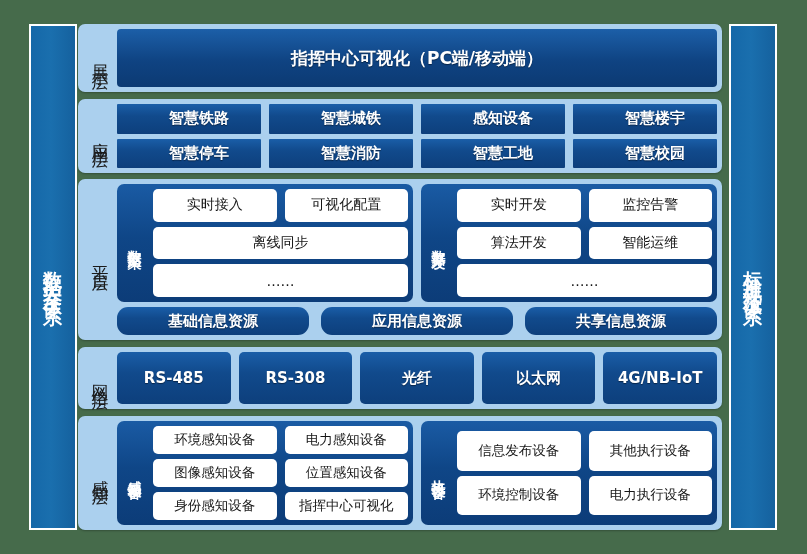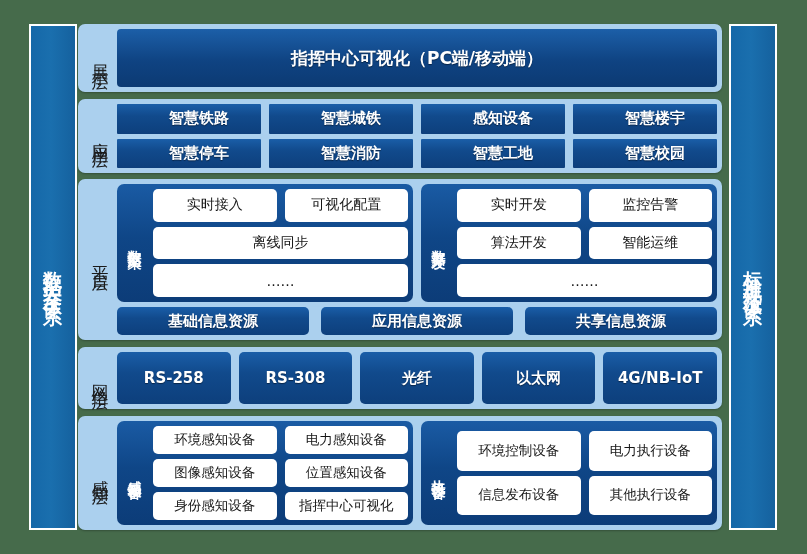--- a/index.html
+++ b/index.html
@@ -178,21 +178,21 @@
   }
   .wbox.full { flex: 1 1 100%; }
   .resource-row {
     flex: 0 0 28px;
     display: flex;
     gap: 12px;
   }
   .resource-cell {
     flex: 1 1 0;
     font-size: 15px;
-    border-radius: 5px;
+    border-radius: 11px;
   }
 
   
   #layer-network { top: 347px; height: 62px; }
   .net-row {
     flex: 1 1 auto;
     display: flex;
     gap: 8px;
   }
   .net-cell {
@@ -308,21 +308,21 @@
       </div>
     </div>
   </div>
 
   <div class="layer" id="layer-network">
     <div class="layer-label">
       <span>网络层</span>
     </div>
     <div class="layer-body">
       <div class="net-row">
-        <div class="navy net-cell">RS-258</div>
+        <div class="navy net-cell">RS-485</div>
         <div class="navy net-cell">RS-308</div>
         <div class="navy net-cell">光纤</div>
         <div class="navy net-cell">以太网</div>
         <div class="navy net-cell">4G/NB-IoT</div>
       </div>
     </div>
   </div>
 
   <div class="layer" id="layer-perception">
     <div class="layer-label">
@@ -350,27 +350,27 @@
             </div>
           </div>
         </div>
 
         <div class="group" id="group-exec">
           <div class="group-label">
             <span>执行设备</span>
           </div>
           <div class="group-grid">
             <div class="grid-row">
+              <div class="wbox">信息发布设备</div>
+              <div class="wbox">其他执行设备</div>
+            </div>
+            <div class="grid-row">
               <div class="wbox">环境控制设备</div>
               <div class="wbox">电力执行设备</div>
             </div>
-            <div class="grid-row">
-              <div class="wbox">信息发布设备</div>
-              <div class="wbox">其他执行设备</div>
-            </div>
           </div>
         </div>
 
       </div>
     </div>
   </div>
 
 </div>
 
 </body></html>

